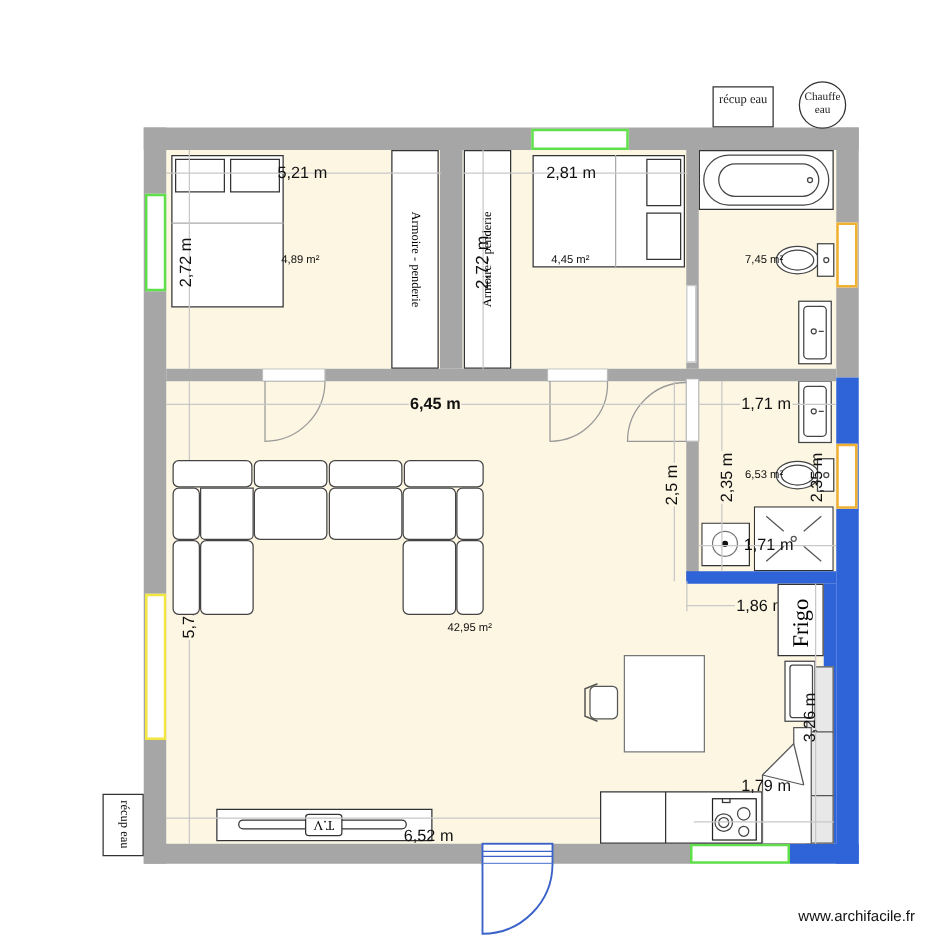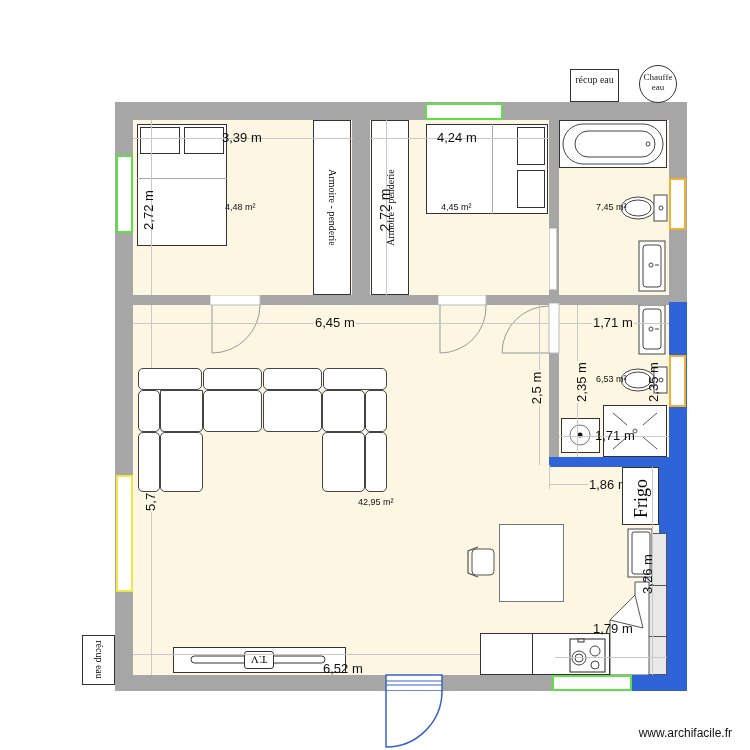--- a/index.html
+++ b/index.html
@@ -73,35 +73,35 @@
 </svg>
 
 <div class="furn" style="left:137px;top:124px;width:90px;height:122px;"></div>
 <div class="furn" style="left:140px;top:127px;width:40px;height:27px;"></div>
 <div class="furn" style="left:184px;top:127px;width:40px;height:27px;"></div>
 <div class="abs" style="left:137px;top:178px;width:90px;height:1px;background:#aaa;"></div>
 <div class="furn" style="left:313px;top:120px;width:38px;height:175px;"></div>
 <div class="abs serif" style="left:257px;top:202px;width:150px;text-align:center;font-size:10px;transform:rotate(90deg);">Armoire - penderie</div>
 
 <div class="dimline-h" style="left:133px;top:138px;width:220px;"></div>
-<div class="dim w" style="left:221px;top:131px;">3,39 m</div>
+<div class="dim w" style="left:221px;top:131px;">5,21 m</div>
 <div class="dimline-v" style="left:151px;top:120px;height:175px;"></div>
 <div class="dim w vert" style="left:128px;top:203px;">2,72 m</div>
-<div class="area" style="left:225px;top:202px;">4,48 m²</div>
+<div class="area" style="left:225px;top:202px;">4,89 m²</div>
 
 <div class="furn" style="left:371px;top:120px;width:38px;height:175px;"></div>
 <div class="abs serif" style="left:315px;top:202px;width:150px;text-align:center;font-size:10px;transform:rotate(-90deg);">Armoire - penderie</div>
 <div class="furn" style="left:426px;top:124px;width:122px;height:90px;"></div>
 <div class="abs" style="left:492px;top:124px;width:1px;height:90px;background:#aaa;"></div>
 <div class="furn" style="left:517px;top:127px;width:28px;height:38px;"></div>
 <div class="furn" style="left:517px;top:170px;width:28px;height:38px;"></div>
 <div class="furn" style="left:549px;top:228px;width:8px;height:62px;border-color:#ccc;"></div>
 
 <div class="dimline-h" style="left:370px;top:138px;width:180px;"></div>
-<div class="dim w" style="left:436px;top:131px;">4,24 m</div>
+<div class="dim w" style="left:436px;top:131px;">2,81 m</div>
 <div class="dimline-v" style="left:386px;top:120px;height:175px;"></div>
 <div class="dim w vert" style="left:363px;top:203px;font-size:14px;">2,72 m</div>
 <div class="area" style="left:441px;top:202px;">4,45 m²</div>
 
 <div class="furn" style="left:559px;top:120px;width:108px;height:48px;"></div>
 <svg class="abs" style="left:562px;top:123px;" width="102" height="42">
   <rect x="1" y="1" width="100" height="40" rx="20" fill="#fff" stroke="#444"></rect>
   <rect x="13" y="8" width="80" height="26" rx="13" fill="#fff" stroke="#444"></rect>
   <circle cx="86" cy="21" r="2" fill="none" stroke="#444"></circle>
 </svg>
@@ -151,21 +151,21 @@
 <div class="dimline-h" style="left:559px;top:323px;width:110px;"></div>
 <div class="dim" style="left:592px;top:316px;">1,71 m</div>
 <div class="dimline-h" style="left:559px;top:436px;width:110px;"></div>
 <div class="dim w" style="left:594px;top:429px;">1,71 m</div>
 <div class="dimline-v" style="left:577px;top:305px;height:152px;"></div>
 <div class="dim vert" style="left:561px;top:375px;">2,35 m</div>
 <div class="dim w vert" style="left:633px;top:375px;">2,35 m</div>
 <div class="area" style="left:596px;top:374px;">6,53 m²</div>
 
 <div class="dimline-h" style="left:133px;top:323px;width:416px;"></div>
-<div class="dim" style="left:314px;top:316px;">6,45 m</div>
+<div class="dim" style="left:327px;top:316px;font-weight:bold;">6,45 m</div>
 <div class="dimline-v" style="left:151px;top:305px;height:370px;"></div>
 <div class="dim vert" style="left:130px;top:484px;">5,72 m</div>
 <div class="dimline-v" style="left:539px;top:305px;height:160px;"></div>
 <div class="dim vert" style="left:520px;top:381px;">2,5 m</div>
 
 <div class="sofa" style="left:138px;top:368px;width:64px;height:22px;"></div>
 <div class="sofa" style="left:203px;top:368px;width:59px;height:22px;"></div>
 <div class="sofa" style="left:263px;top:368px;width:59px;height:22px;"></div>
 <div class="sofa" style="left:323px;top:368px;width:64px;height:22px;"></div>
 <div class="sofa" style="left:138px;top:390px;width:22px;height:42px;"></div>

